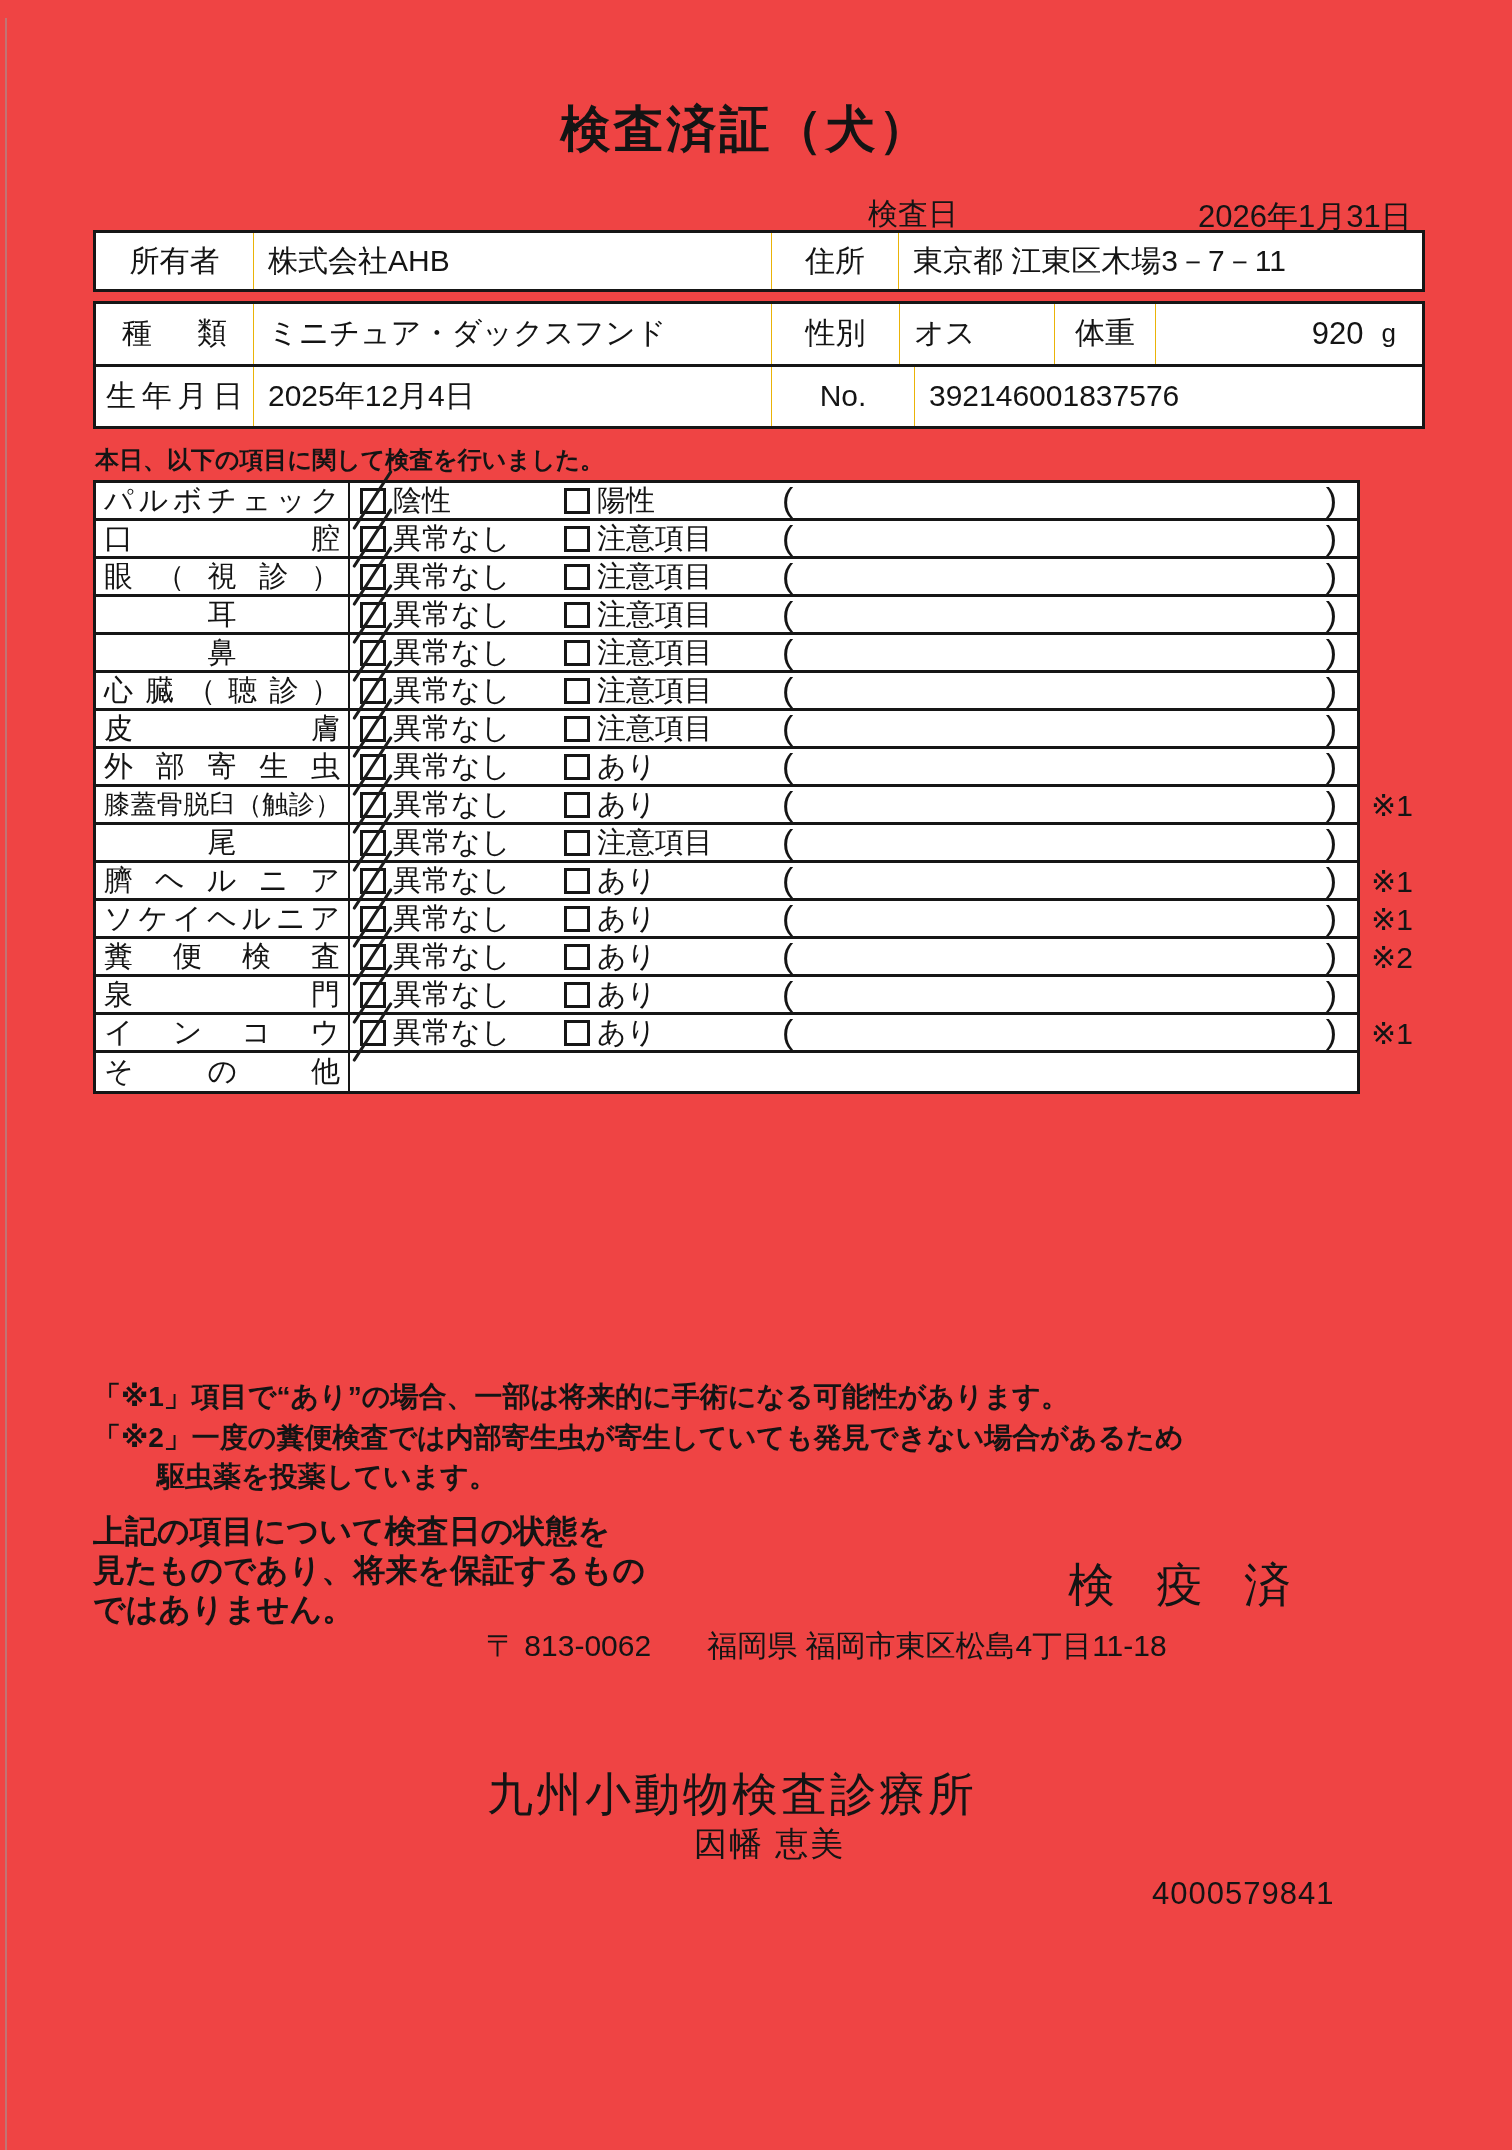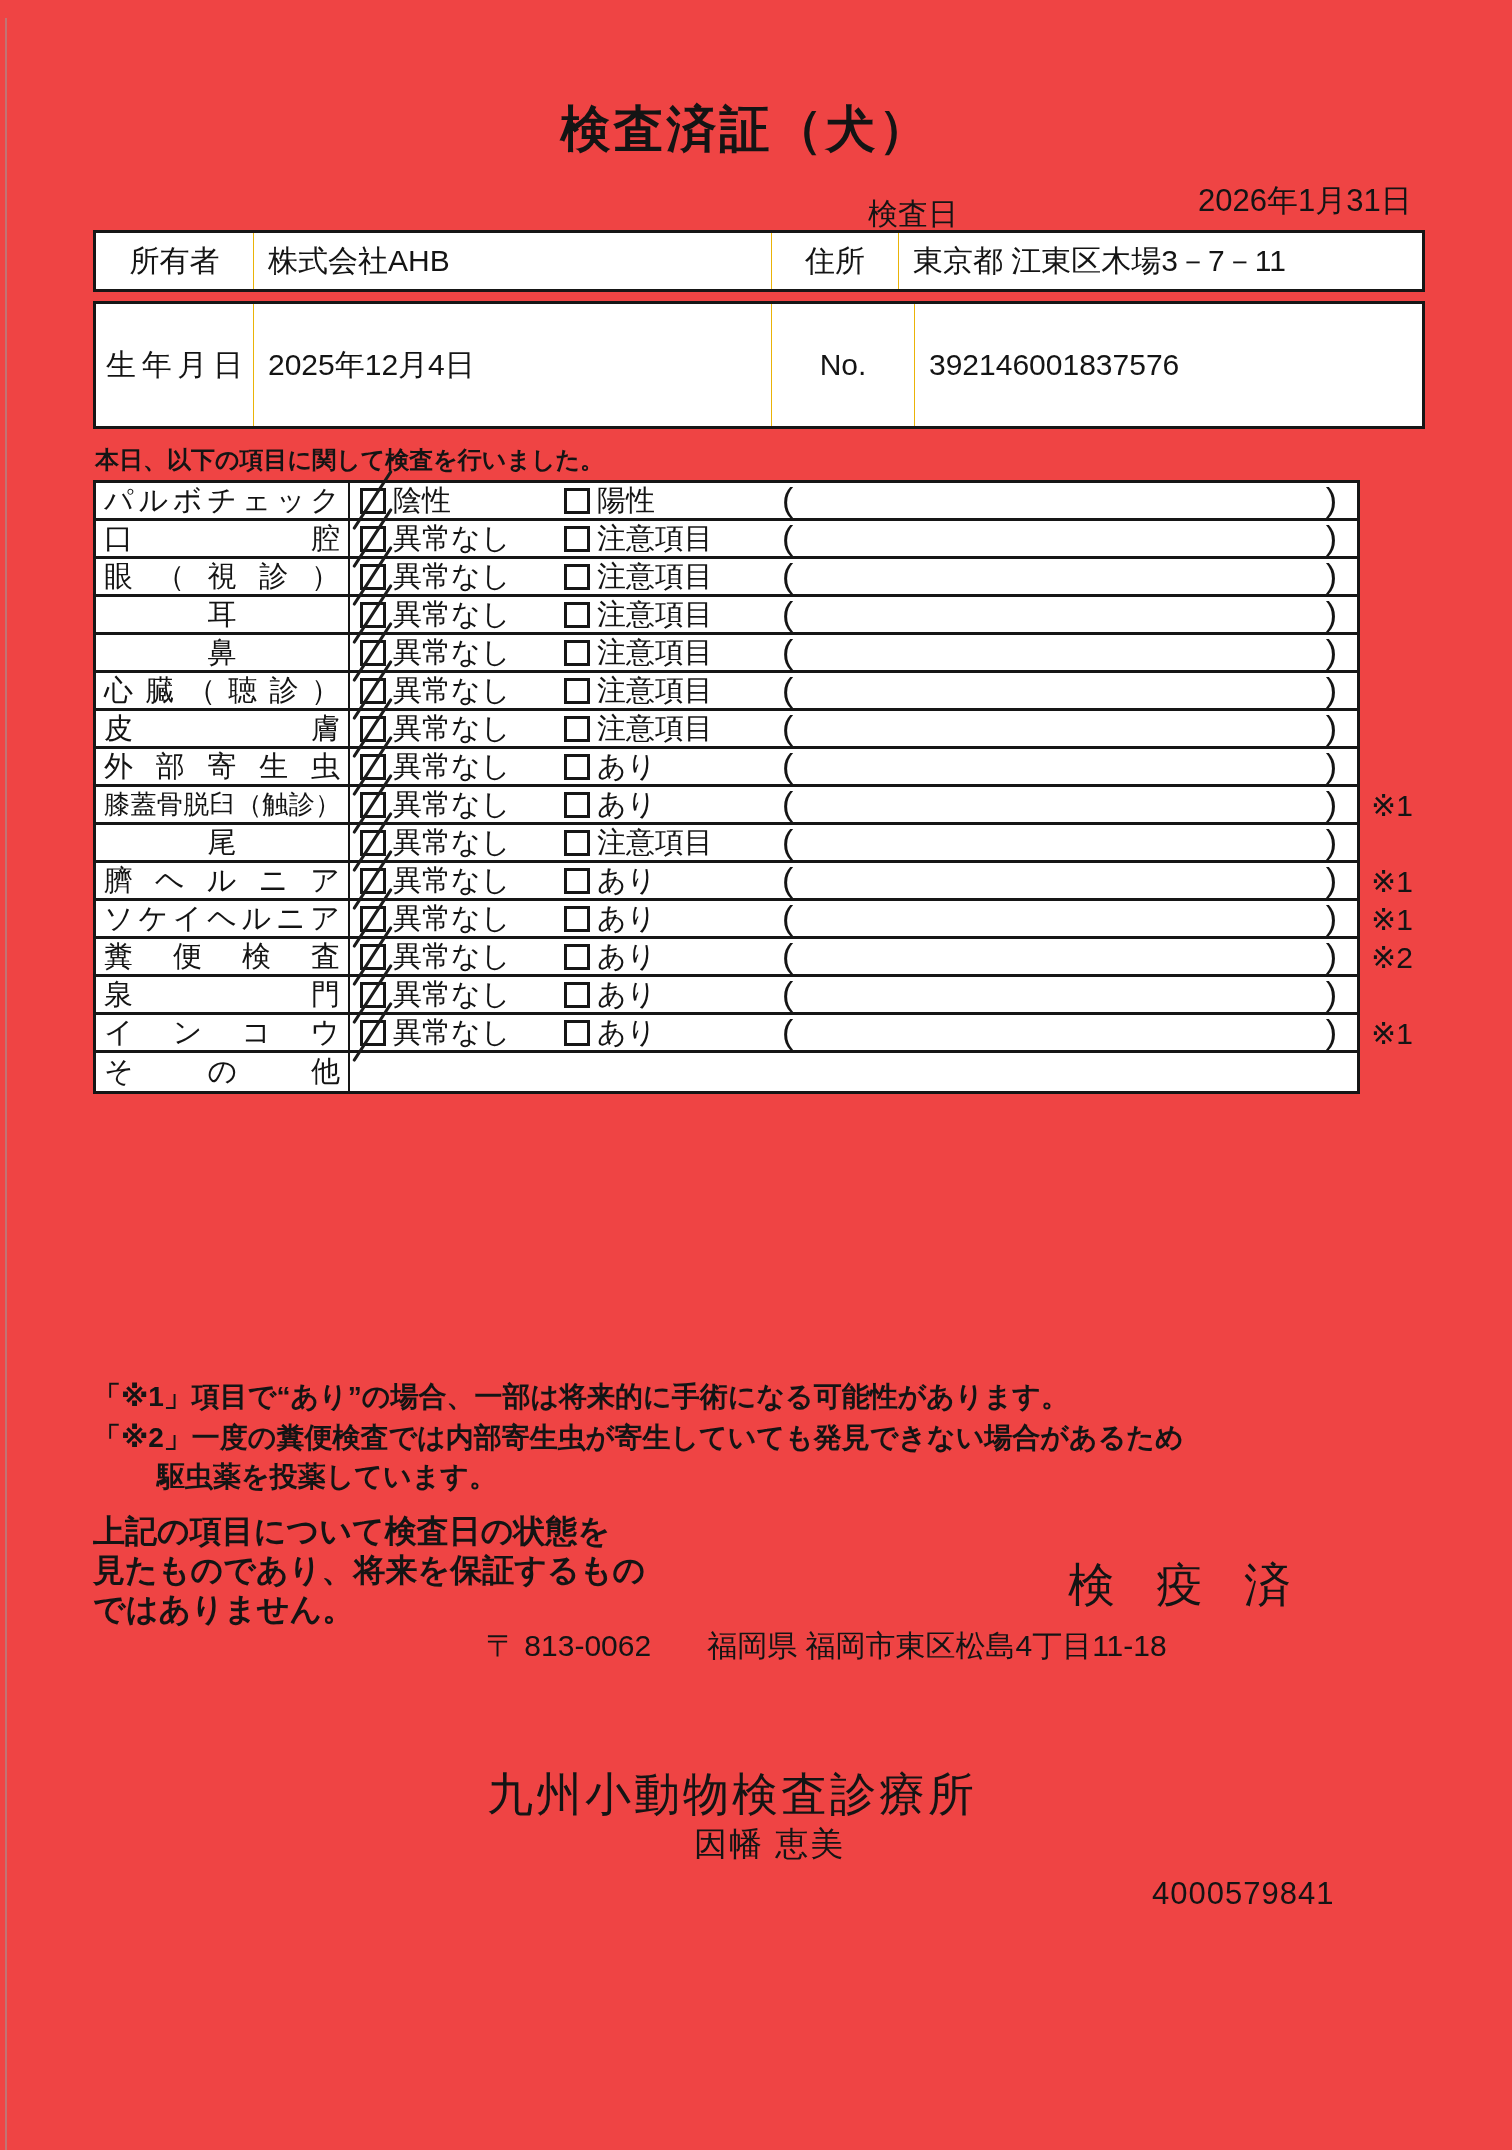--- a/index.html
+++ b/index.html
@@ -8,21 +8,21 @@
     font-family:"Liberation Sans","DejaVu Sans",sans-serif;color:#141414;
     overflow:hidden;
   }
   .abs{position:absolute;white-space:nowrap;}
   .scan-edge{position:absolute;left:5px;top:18px;width:2px;height:2132px;background:#9a9a9a;opacity:.55;}
 
   .title{position:absolute;top:96px;left:0;width:1492px;text-align:center;
          font-size:50px;font-weight:700;letter-spacing:3px;}
 
   .insp-label{left:868px;top:194px;font-size:30px;}
-  .insp-date{left:1198px;top:180px;font-size:31px;}
+  .insp-date{left:1198px;top:196px;font-size:31px;}
 
   
   .tbl{position:absolute;left:93px;border:3px solid #161616;box-sizing:border-box;display:flex;flex-direction:column;background:#fff;}
   .t1{top:230px;width:1332px;height:62px;}
   .t2{top:301px;width:1332px;height:128px;}
   .trow{display:flex;flex:1;min-height:0;}
   .trow.rb{border-bottom:3px solid #161616;}
   .cell{display:flex;align-items:center;box-sizing:border-box;font-size:30px;overflow:hidden;}
   .cell.bl{border-left:1px solid #eab308;}
   .cell.lab{}
@@ -96,20 +96,41 @@
       <div class="cell bl lab" style="flex:0 0 127px">
         <span class="labtxt">住所</span>
       </div>
       <div class="cell bl val" style="flex:1">
         <span>東京都 江東区木場3－7－11</span>
       </div>
     </div>
   </div>
 
   <div class="tbl t2">
+    <div class="trow rb">
+      <div class="cell lab spread" style="flex:0 0 157px">
+        <span class="labtxt">種類</span>
+      </div>
+      <div class="cell bl val" style="flex:0 0 518px">
+        <span>ミニチュア・ダックスフンド</span>
+      </div>
+      <div class="cell bl lab" style="flex:0 0 128px">
+        <span class="labtxt">性別</span>
+      </div>
+      <div class="cell bl val" style="flex:0 0 155px">
+        <span>オス</span>
+      </div>
+      <div class="cell bl lab" style="flex:0 0 101px">
+        <span class="labtxt">体重</span>
+      </div>
+      <div class="cell bl wval" style="flex:1">
+        <span style="font-size:31px">920</span>
+        <span class="unit">g</span>
+      </div>
+    </div>
     <div class="trow">
       <div class="cell lab fill" style="flex:0 0 157px">
         <span class="labtxt">生年月日</span>
       </div>
       <div class="cell bl val" style="flex:0 0 518px">
         <span>2025年12月4日</span>
       </div>
       <div class="cell bl lab" style="flex:0 0 143px">
         <span class="labtxt">No.</span>
       </div>

